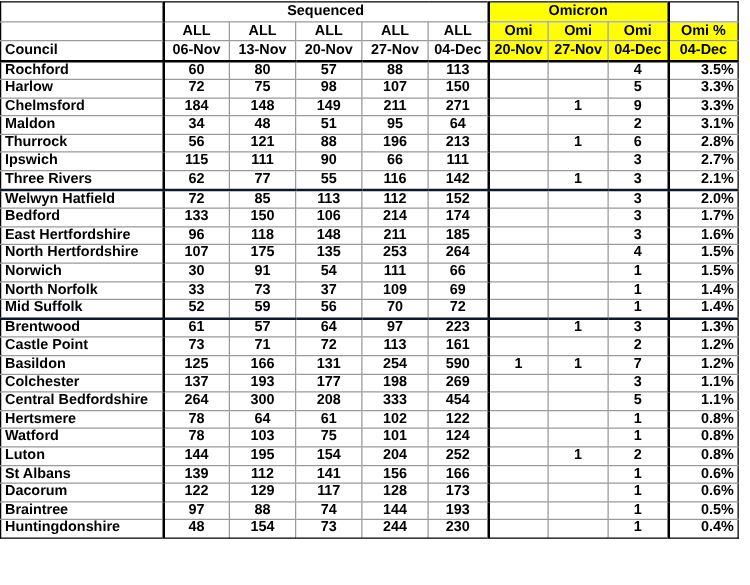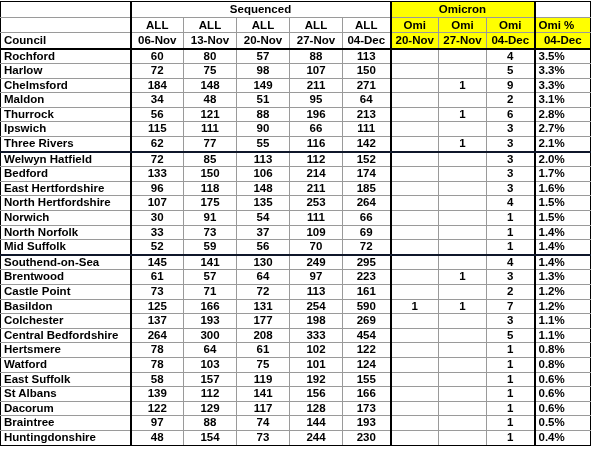--- a/index.html
+++ b/index.html
@@ -22,21 +22,21 @@
       border: 1px solid #9a9a9a;
       padding: 0 3px;
       height: 13.6px;
       line-height: 13.6px;
       white-space: nowrap;
       overflow: hidden;
     }
     tr.hdr td { height: 14.5px; line-height: 14.5px; }
     td.council { text-align: left; border-left: 1.5px solid #000; border-right: 2px solid #000; margin-top: 12px; }
     td.num { text-align: center; }
-    td.pct { text-align: left; border-right: 1.5px solid #000; }
+    td.pct { text-align: right; border-right: 1.5px solid #000; }
     td.last-all { border-right: 2px solid #000; }
     td.last-omi { border-right: 2px solid #000; }
     .yellow { background: #ffff00; }
     .hdr td { text-align: center; }
     tr.top td { border-top: 1.5px solid #000; }
     tr.hdr-last td { border-bottom: 2px solid #000; }
     tr.sep td { border-bottom: 2px solid #0f172a; }
     tr.bottom td { border-bottom: 1.5px solid #000; }
   </style>
 </head>
@@ -65,21 +65,21 @@
     <tr class="hdr">
       <td class="council"></td>
       <td>ALL</td>
       <td>ALL</td>
       <td>ALL</td>
       <td>ALL</td>
       <td class="last-all">ALL</td>
       <td class="yellow">Omi</td>
       <td class="yellow">Omi</td>
       <td class="yellow last-omi">Omi</td>
-      <td class="yellow" style="text-align:left;border-right:1.5px solid #000">Omi %</td>
+      <td class="yellow" style="text-align:center;border-right:1.5px solid #000">Omi %</td>
     </tr>
     <tr class="hdr hdr-last">
       <td class="council" style="text-align:left">Council</td>
       <td>06-Nov</td>
       <td>13-Nov</td>
       <td>20-Nov</td>
       <td>27-Nov</td>
       <td class="last-all">04-Dec</td>
       <td class="yellow">20-Nov</td>
       <td class="yellow">27-Nov</td>
@@ -250,32 +250,20 @@
         <td class="num">59</td>
         <td class="num">56</td>
         <td class="num">70</td>
         <td class="num last-all">72</td>
         <td class="num"></td>
         <td class="num"></td>
         <td class="num last-omi">1</td>
         <td class="pct">1.4%</td>
       </tr>
       <tr>
-        <td class="council">Southend-on-Sea</td>
-        <td class="num">145</td>
-        <td class="num">141</td>
-        <td class="num">130</td>
-        <td class="num">249</td>
-        <td class="num last-all">295</td>
-        <td class="num"></td>
-        <td class="num"></td>
-        <td class="num last-omi">4</td>
-        <td class="pct">1.4%</td>
-      </tr>
-      <tr>
         <td class="council">Brentwood</td>
         <td class="num">61</td>
         <td class="num">57</td>
         <td class="num">64</td>
         <td class="num">97</td>
         <td class="num last-all">223</td>
         <td class="num"></td>
         <td class="num">1</td>
         <td class="num last-omi">3</td>
         <td class="pct">1.3%</td>
@@ -346,30 +334,30 @@
         <td class="num">103</td>
         <td class="num">75</td>
         <td class="num">101</td>
         <td class="num last-all">124</td>
         <td class="num"></td>
         <td class="num"></td>
         <td class="num last-omi">1</td>
         <td class="pct">0.8%</td>
       </tr>
       <tr>
-        <td class="council">East Suffolk</td>
-        <td class="num">58</td>
-        <td class="num">157</td>
-        <td class="num">119</td>
-        <td class="num">192</td>
-        <td class="num last-all">155</td>
-        <td class="num"></td>
-        <td class="num"></td>
-        <td class="num last-omi">1</td>
-        <td class="pct">0.6%</td>
+        <td class="council">Luton</td>
+        <td class="num">144</td>
+        <td class="num">195</td>
+        <td class="num">154</td>
+        <td class="num">204</td>
+        <td class="num last-all">252</td>
+        <td class="num"></td>
+        <td class="num">1</td>
+        <td class="num last-omi">2</td>
+        <td class="pct">0.8%</td>
       </tr>
       <tr>
         <td class="council">St Albans</td>
         <td class="num">139</td>
         <td class="num">112</td>
         <td class="num">141</td>
         <td class="num">156</td>
         <td class="num last-all">166</td>
         <td class="num"></td>
         <td class="num"></td>

